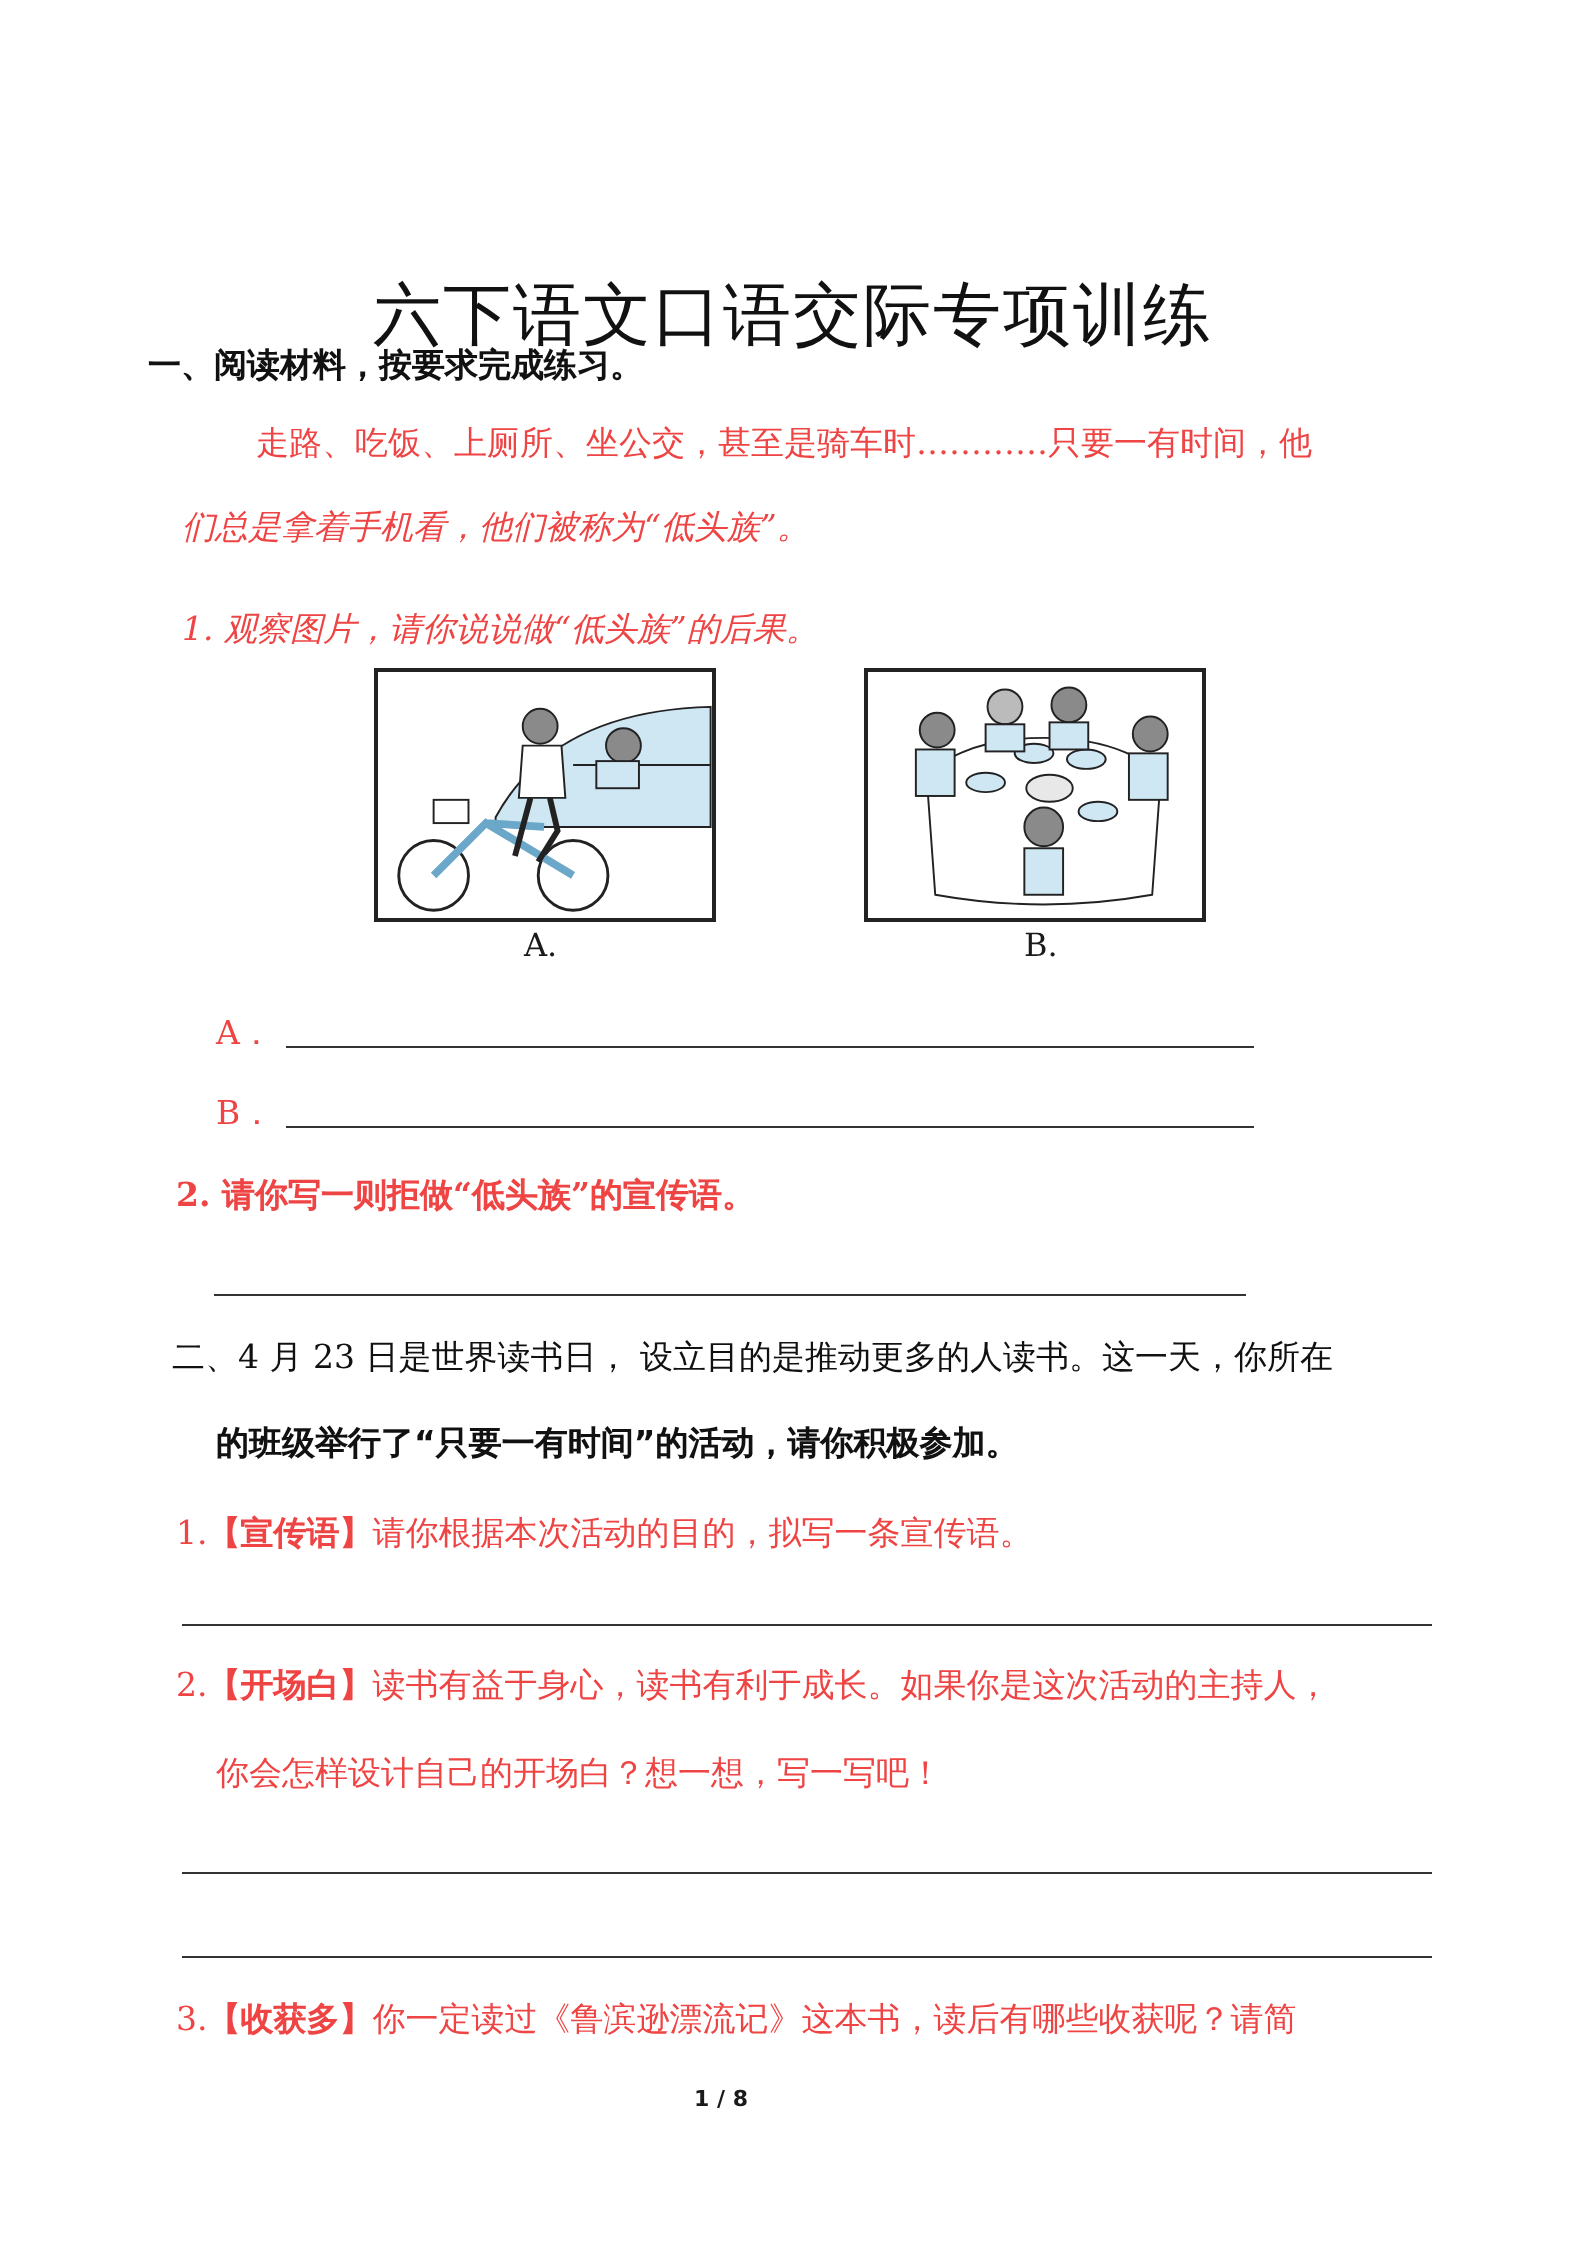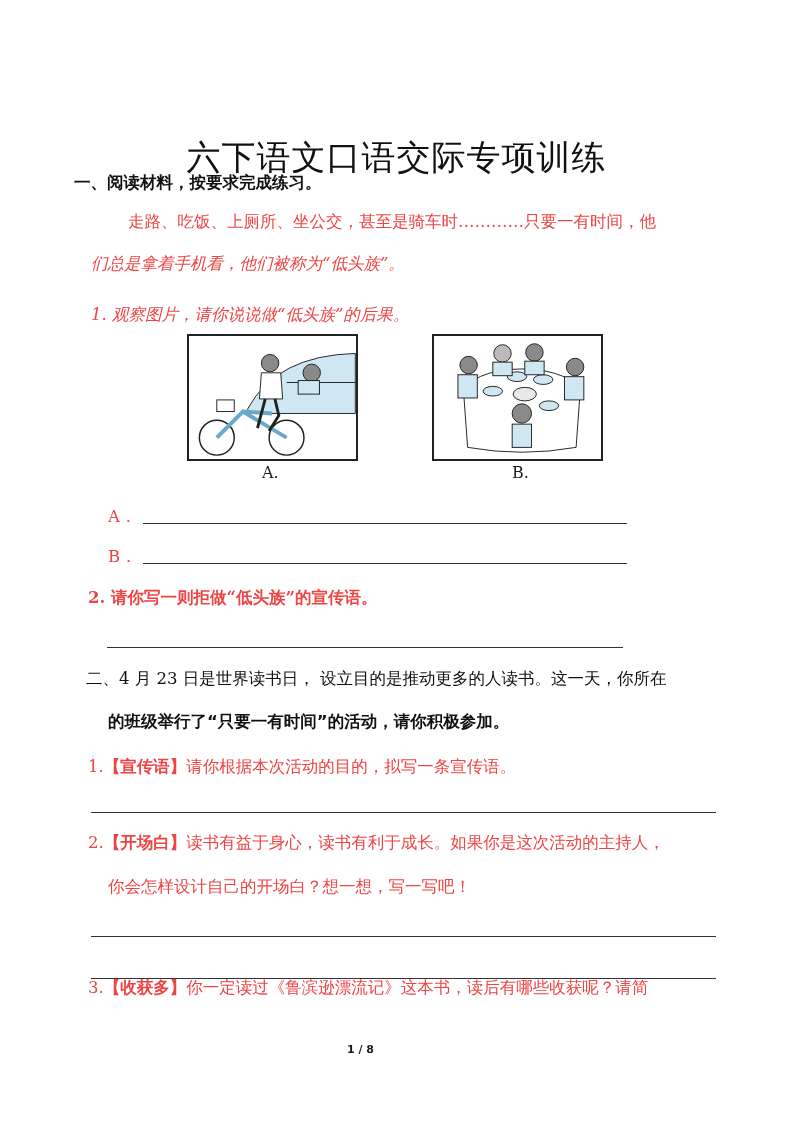--- a/index.html
+++ b/index.html
@@ -87,17 +87,17 @@
 </div>
 <div class="line" style="left:91px; top:812px; width:625px;"></div>
 
 <div class="abs text serif" style="left:88px; top:832px;">
   <span>2.</span><span class="bold sans">【开场白】</span><span>读书有益于身心，读书有利于成长。如果你是这次活动的主持人，</span>
 </div>
 <div class="abs text serif" style="left:108px; top:876px;">你会怎样设计自己的开场白？想一想，写一写吧！</div>
 <div class="line" style="left:91px; top:936px; width:625px;"></div>
 <div class="line" style="left:91px; top:978px; width:625px;"></div>
 
-<div class="abs text serif" style="left:88px; top:977px;">
+<div class="abs text serif" style="left:88px; top:999px;">
   <span>3.</span><span class="bold sans">【收获多】</span><span>你一定读过《鲁滨逊漂流记》这本书，读后有哪些收获呢？请简</span>
 </div>
 
 <div class="abs page-num sans">1 / 8</div>
 
 </body></html>

